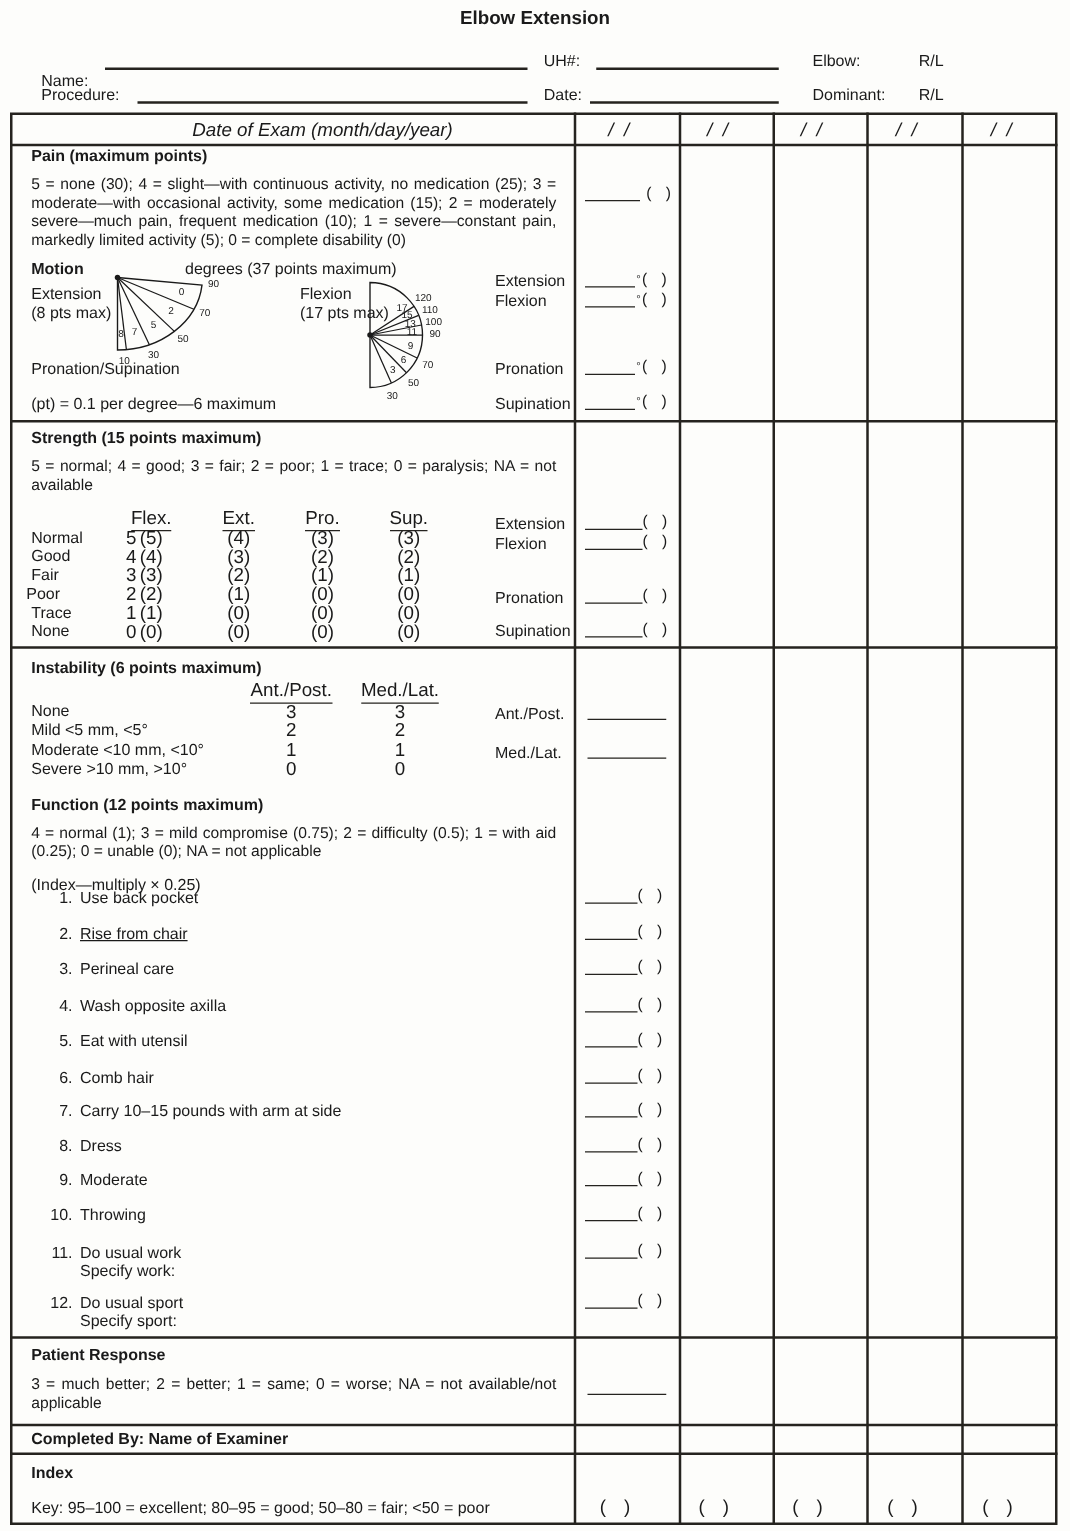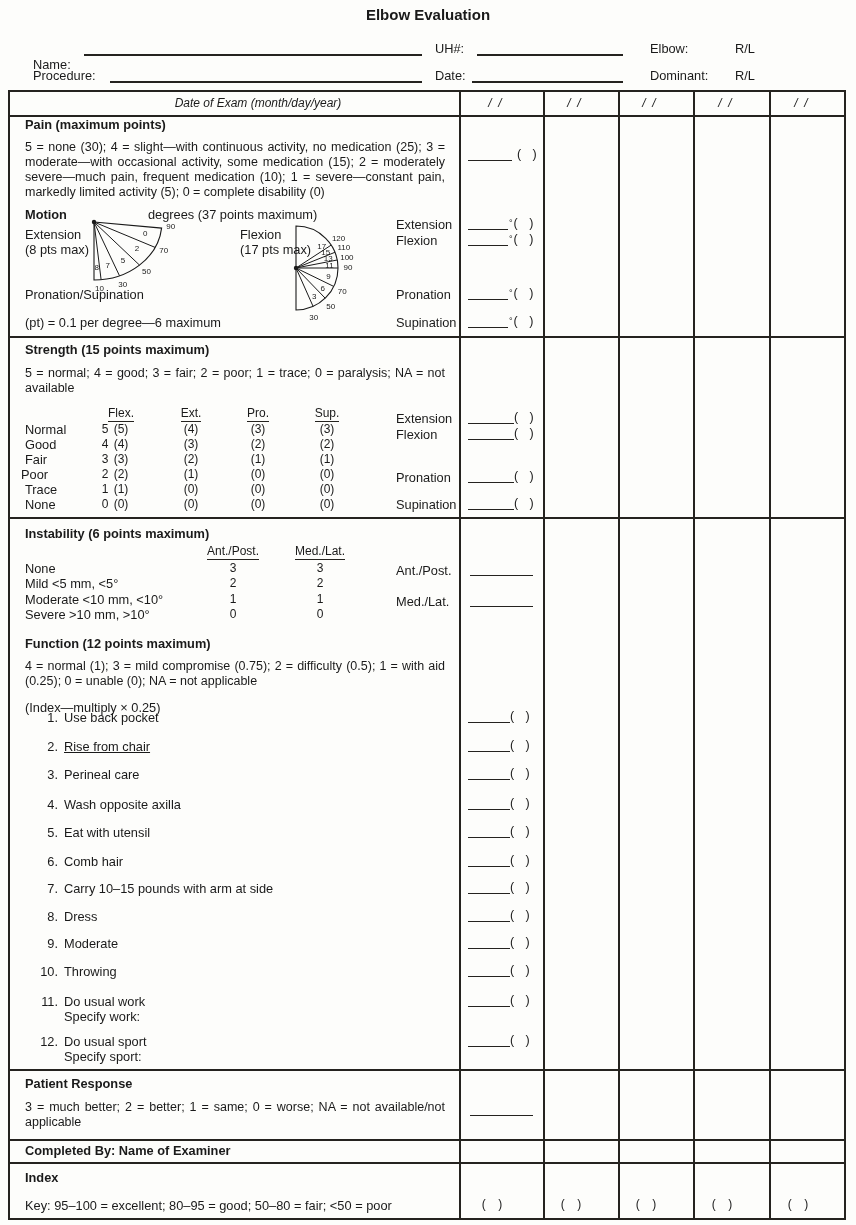--- a/index.html
+++ b/index.html
@@ -3,35 +3,35 @@
 <meta charset="utf-8">
 <style>
   *{margin:0;padding:0;box-sizing:border-box}
   html,body{background:#f2f2f0}
   #page{position:relative;width:856px;height:1225px;background:#fdfdfb;margin:0 auto;
         font-family:"Liberation Sans",sans-serif;color:#1a1a1a;overflow:hidden}
   .t{position:absolute;font-size:12.8px;line-height:15px;white-space:nowrap}
   .b{font-weight:bold}
   .i{font-style:italic}
   .p{white-space:normal;width:420px;text-align:justify;font-size:12.5px;line-height:14.9px}
-  .cc{position:absolute;font-size:12px;text-align:center;white-space:pre}
+  .cc{position:absolute;font-size:15px;text-align:center;white-space:pre}
   .line{position:absolute;background:#25231f}
   .blank{position:absolute;display:flex;align-items:flex-end;height:13px}
   .bl{display:inline-block;border-bottom:1.5px solid #25231f;height:100%}
   .deg{font-size:9px;line-height:10px;margin:0 1px 2px 1px}
   .par{font-size:12.5px;line-height:13px;white-space:pre;letter-spacing:1.5px}
   .uhead{border-bottom:1.4px solid #25231f;padding-bottom:1px}
   svg text{font-family:"Liberation Sans",sans-serif;fill:#1a1a1a}
 </style>
 </head>
 <body>
 
 <div id="page">
 
-  <div class="cc b" style="left:0;top:6px;width:856px;font-size:15px">Elbow Evaluation</div>
+  <div class="cc b" style="left:0;top:6px;width:856px;font-size:15px">Elbow Extension</div>
 
   <div class="t" style="left:33px;top:57px">Name:</div>
   <div class="line" style="left:84px;top:54px;width:338px;height:1.5px"></div>
   <div class="t" style="left:435px;top:41px">UH#:</div>
   <div class="line" style="left:477px;top:54px;width:146px;height:1.5px"></div>
   <div class="t" style="left:650px;top:41px">Elbow:</div>
   <div class="t" style="left:735px;top:41px">R/L</div>
 
   <div class="t" style="left:33px;top:68px">Procedure:</div>
   <div class="line" style="left:110px;top:81px;width:312px;height:1.5px"></div>

